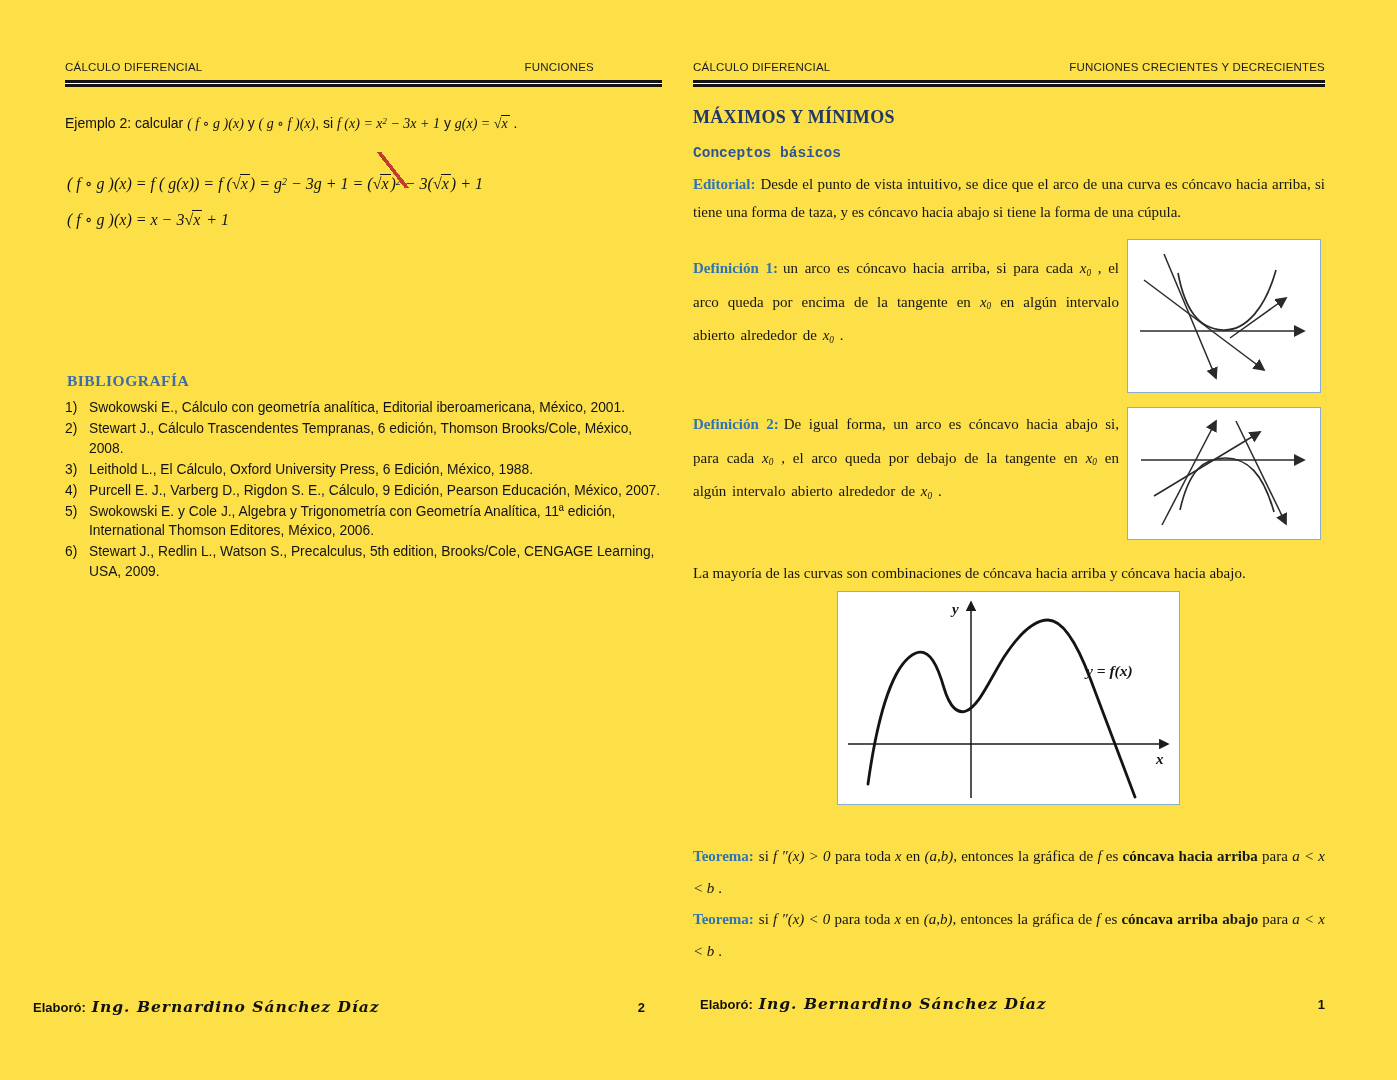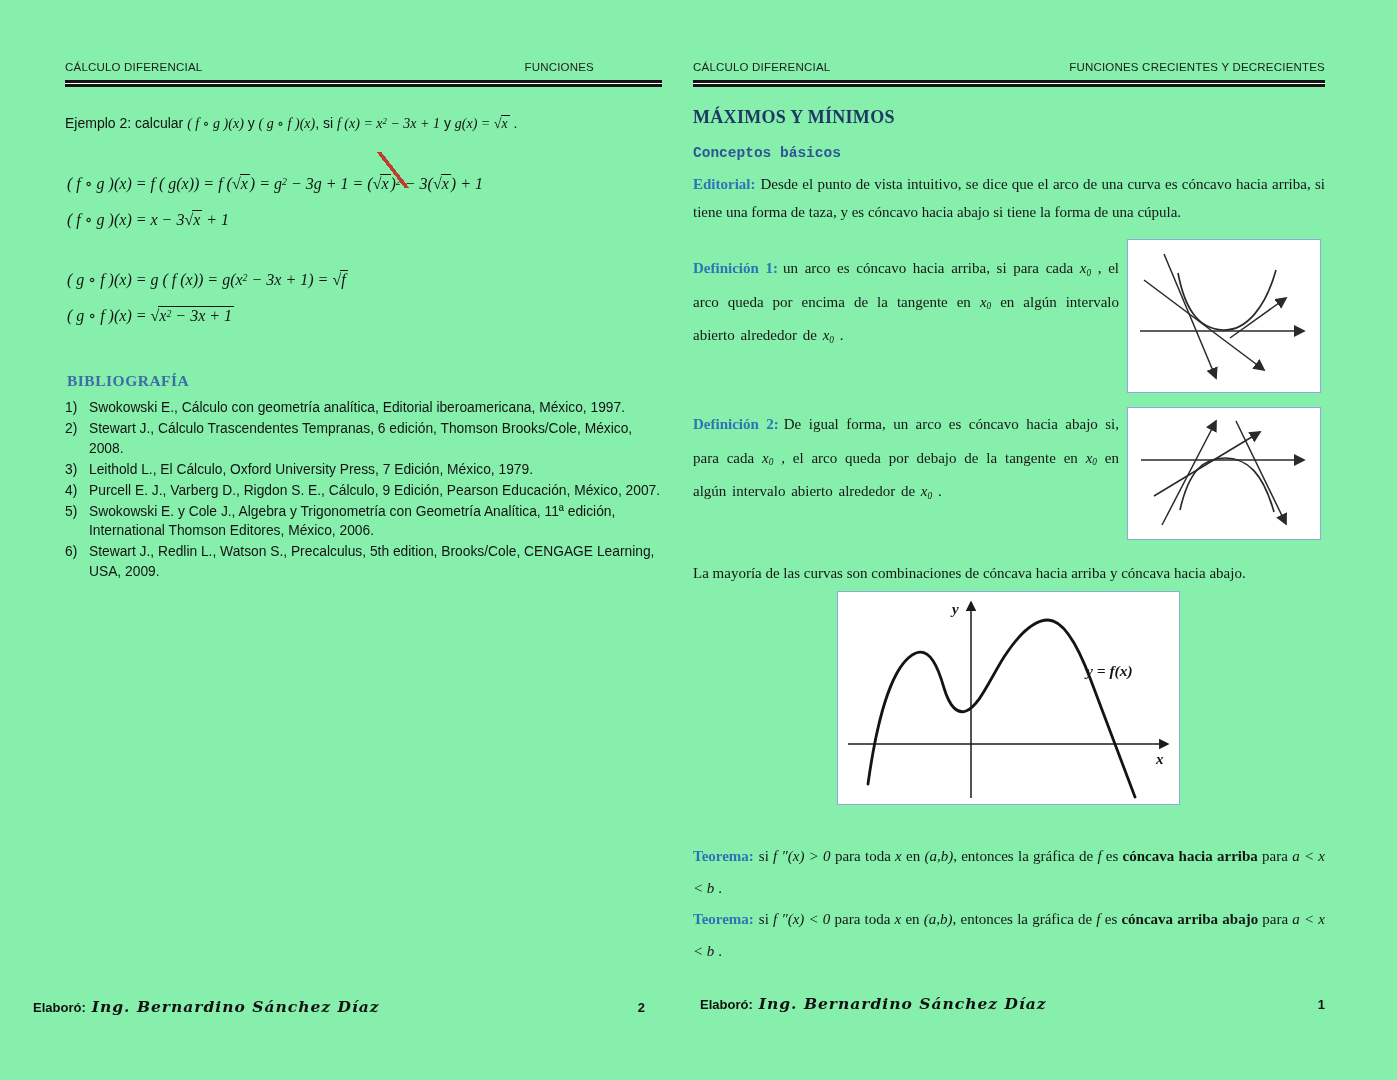--- a/index.html
+++ b/index.html
@@ -1,16 +1,16 @@
 <!DOCTYPE html>
 <html><head>
 <meta charset="utf-8">
 <style>
   html,body{margin:0;padding:0;background:#fff;}
-  .canvas{position:relative;width:1397px;height:1080px;background:#86efac;overflow:hidden;
+  .canvas{position:relative;width:1397px;height:1080px;background:#fde047;overflow:hidden;
           font-family:"Liberation Sans",sans-serif;color:#111;}
   .page{position:absolute;top:0;height:1080px;}
   .page-left{left:65px;width:597px;}
   .page-right{left:693px;width:632px;}
 
   .runhead{position:absolute;top:61px;left:0;right:0;display:flex;justify-content:space-between;
            font-size:11.5px;letter-spacing:.2px;color:#1c1c1c;}
   .pad-r{padding-right:68px;}
   .hrule{position:absolute;top:80px;left:0;right:0;height:7px;
          background:linear-gradient(#141414 0 3px,#ffffff 3px 4.2px,#141414 4.2px 7px);}
@@ -82,39 +82,35 @@
     </header>
     <div class="hrule"></div>
 
     <p class="example">Ejemplo 2: calcular <span class="mi">( f ∘ g )(x)</span>  y  <span class="mi">( g ∘ f )(x)</span>, si <span class="mi">f (x) = x<sup>2</sup> − 3x + 1</span> y <span class="mi">g(x) = <span class="sqrt"><span class="rt">√</span><span class="vin">x</span></span></span> .</p>
 
     <div class="fblock fb1">
       <p class="fline">( f ∘ g )(x) = f ( g(x)) = f (<span class="sqrt"><span class="rt">√</span><span class="vin">x</span></span>) = g<sup>2</sup> − 3g + 1 = <span class="redmark">(<span class="sqrt"><span class="rt">√</span><span class="vin">x</span></span>)<sup>2</sup></span> − 3(<span class="sqrt"><span class="rt">√</span><span class="vin">x</span></span>) + 1</p>
       <p class="fline">( f ∘ g )(x) = x − 3<span class="sqrt"><span class="rt">√</span><span class="vin">x</span></span> + 1</p>
     </div>
 
-    <div class="fblock fb2">
-      <p class="fline">( g ∘ f )(x) = g ( f (x)) = g(x<sup>2</sup> − 3x + 1) = <span class="sqrt"><span class="rt">√</span><span class="vin">f</span></span></p>
-      <p class="fline">( g ∘ f )(x) = <span class="sqrt"><span class="rt">√</span><span class="vin">x<sup>2</sup> − 3x + 1</span></span></p>
-    </div>
 
     <h2 class="bib-title">BIBLIOGRAFÍA</h2>
 
     <ol class="bib-list">
       <li>
         <span class="num">1)</span>
-        <span class="txt">Swokowski E., Cálculo con geometría  analítica, Editorial iberoamericana, México, 1997.</span>
+        <span class="txt">Swokowski E., Cálculo con geometría  analítica, Editorial iberoamericana, México, 2001.</span>
       </li>
       <li>
         <span class="num">2)</span>
         <span class="txt">Stewart J., Cálculo Trascendentes Tempranas, 6 edición, Thomson Brooks/Cole, México, 2008.</span>
       </li>
       <li>
         <span class="num">3)</span>
-        <span class="txt">Leithold L., El Cálculo, Oxford University Press, 7 Edición, México, 1979.</span>
+        <span class="txt">Leithold L., El Cálculo, Oxford University Press, 6 Edición, México, 1988.</span>
       </li>
       <li>
         <span class="num">4)</span>
         <span class="txt">Purcell E. J., Varberg D., Rigdon S. E., Cálculo, 9 Edición, Pearson Educación, México, 2007.</span>
       </li>
       <li>
         <span class="num">5)</span>
         <span class="txt">Swokowski E. y Cole J., Algebra y Trigonometría con Geometría  Analítica, 11ª edición, International Thomson Editores, México, 2006.</span>
       </li>
       <li>

